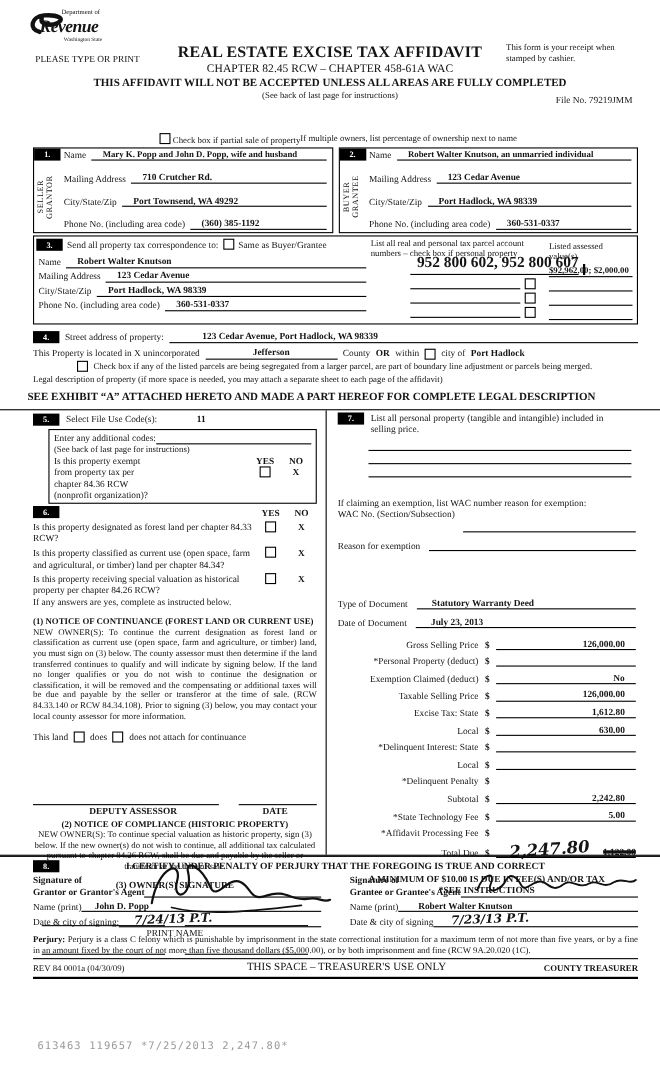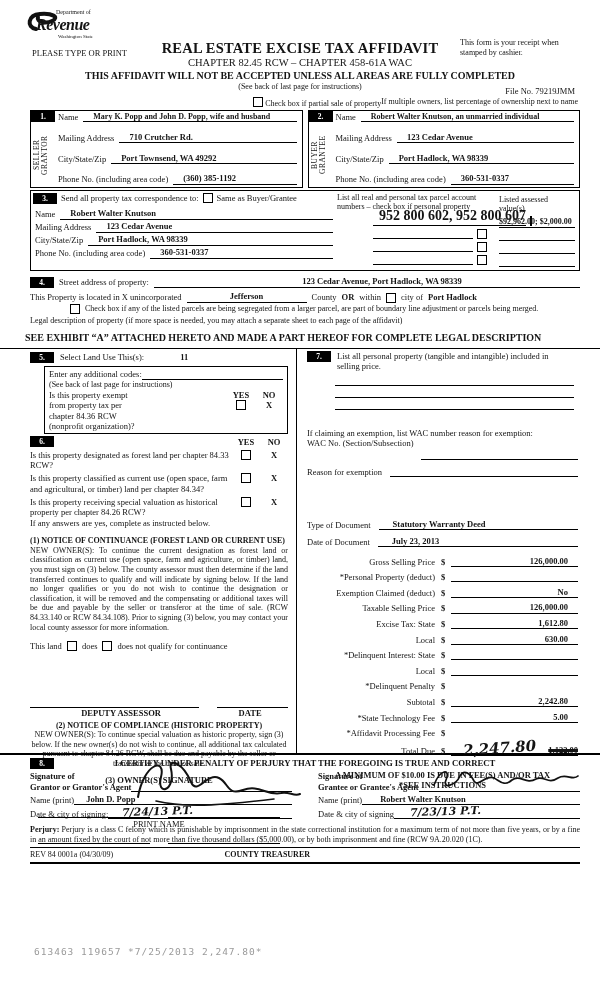--- a/index.html
+++ b/index.html
@@ -23,21 +23,21 @@
   .logo .dept{position:absolute;left:34px;top:2px;font-size:6px;}
   .logo .rev{position:absolute;left:14px;top:8px;font-size:16px;font-weight:bold;font-style:italic;letter-spacing:-0.5px;}
   .logo .ws{position:absolute;left:36px;top:27px;font-size:5px;}
   .typeprint{position:absolute;left:32px;top:48px;font-size:8.5px;}
   .title1{position:absolute;left:150px;right:150px;top:40px;text-align:center;font-size:14.5px;font-weight:bold;letter-spacing:0.2px;}
   .title2{position:absolute;left:150px;right:150px;top:57px;text-align:center;font-size:10.5px;}
   .receipt{position:absolute;right:28px;top:38px;width:112px;font-size:8px;line-height:1.3;}
   .warn{position:absolute;left:0;right:0;top:70px;text-align:center;font-size:10px;font-weight:bold;}
   .seeback{position:absolute;left:0;right:0;top:82px;text-align:center;font-size:8px;}
   .fileno{position:absolute;right:25px;top:86px;font-size:8.5px;}
-  .psrow{display:flex;justify-content:flex-end;padding:2px 22px 1px 37px;font-size:8px;}
+  .psrow{display:flex;justify-content:center;padding:2px 22px 1px 37px;font-size:8px;margin-top:24px;}
   
   .boxes{display:flex;margin:0 20px 0 30px;gap:5px;}
   .pbox{flex:1;border:1.5px solid #000;display:flex;height:76px;position:relative;}
   .rail{width:27px;position:relative;flex:0 0 auto;}
   .rail .badge{position:absolute;top:0px;left:0px;}
   .vlabs{position:absolute;top:13px;bottom:1px;left:2px;display:flex;}
   .vlab{writing-mode:vertical-rl;transform:rotate(180deg);font-size:7.5px;letter-spacing:0.5px;line-height:1.1;text-align:center;}
   .fields{flex:1;padding:1px 5px 2px 0;display:flex;flex-direction:column;justify-content:space-between;}
   .frow{display:flex;align-items:flex-end;}
   .frow .lab{padding-right:5px;white-space:nowrap;}
@@ -235,21 +235,21 @@
       <div class="arow">
           <span class="av"></span>
         </div>
     </div>
   </div>
 
   <div class="s4">
     <div class="s4line" style="height:14px;">
       <span class="badge">4.</span>
       <span>Street address of property:</span>
-      <span class="fill ul val" style="padding-left:30px;text-align:center;">123 Cedar Avenue, Port Hadlock, WA  98339</span>
+      <span class="fill ul val" style="padding-left:30px;">123 Cedar Avenue, Port Hadlock, WA  98339</span>
     </div>
     <div class="s4line" style="height:15px;">
       <span>This Property is located in X unincorporated</span>
       <span class="ul val ctr" style="width:120px;">Jefferson</span>
       <span>County</span>
       <span class="b">OR</span>
       <span>within</span>
       <span class="cb"></span>
       <span>city of</span>
       <span class="b">Port Hadlock</span>
@@ -260,21 +260,21 @@
     </div>
     <div class="fine" style="height:12px;">Legal description of property (if more space is needed, you may attach a separate sheet to each page of the affidavit)</div>
     <div class="b" style="font-size:10px;margin:4px 0 3px -5px;">SEE EXHIBIT “A” ATTACHED HERETO AND MADE A PART HEREOF FOR COMPLETE LEGAL DESCRIPTION</div>
   </div>
 
   <div class="cols">
     <div class="colL">
 
       <div class="row" style="gap:6px;align-items:center;">
         <span class="badge">5.</span>
-        <span>Select Land Use This(s):</span>
+        <span>Select File Use Code(s):</span>
         <span class="val" style="padding-left:30px;">11</span>
       </div>
       <div class="codesbox">
         <div class="row" style="align-items:flex-end;height:12px;">
           <span>Enter any additional codes:</span>
           <span class="fill ul"></span>
         </div>
         <div class="fine">(See back of last page for instructions)</div>
         <div class="yn" style="margin-top:1px;">
           <span class="ynq" style="max-width:160px;">Is this property exempt from property tax per chapter 84.36 RCW (nonprofit organization)?</span>
@@ -314,21 +314,21 @@
       <div style="margin-top:1px;">If any answers are yes, complete as instructed below.</div>
 
       <div class="b fine" style="margin-top:8px;">(1) NOTICE OF CONTINUANCE (FOREST LAND OR CURRENT USE)</div>
       <div class="fine jus">NEW OWNER(S): To continue the current designation as forest land or classification as current use (open space, farm and agriculture, or timber) land, you must sign on (3) below.  The county assessor must then determine if the land transferred continues to qualify and will indicate by signing below. If the land no longer qualifies or you do not wish to continue the designation or classification, it will be removed and the compensating or additional taxes will be due and payable by the seller or transferor at the time of sale.  (RCW 84.33.140 or RCW 84.34.108). Prior to signing (3) below, you may contact your local county assessor for more information.</div>
 
       <div class="row" style="gap:5px;margin-top:9px;align-items:center;">
         <span>This land</span>
         <span class="cb"></span>
         <span>does</span>
         <span class="cb"></span>
-        <span>does not  qualify for continuance</span>
+        <span>does not  attach for continuance</span>
       </div>
 
       <div class="gaplines" style="margin-top:46px;">
         <span class="ln" style="flex:2.4;"></span>
         <span class="ln" style="flex:1;"></span>
       </div>
       <div class="under-lbls">
         <span style="flex:2.4;text-align:center;">DEPUTY ASSESSOR</span>
         <span style="flex:1;text-align:center;">DATE</span>
       </div>
@@ -498,18 +498,19 @@
     </div>
   </div>
 
   <div class="perjury">
     <span class="b">Perjury:</span>
     <span>Perjury is a class C felony which is punishable by imprisonment in the state correctional institution for a maximum term of not more than five years, or by a fine in an amount fixed by the court of not more than five thousand dollars ($5,000.00), or by both imprisonment and fine (RCW 9A.20.020 (1C).</span>
   </div>
 
   <div class="footer">
     <span class="fine" style="width:150px;">REV 84 0001a (04/30/09)</span>
+    <span class="mid">THIS SPACE – TREASURER'S USE ONLY</span>
     <span class="b fine" style="width:130px;text-align:right;">COUNTY TREASURER</span>
   </div>
 
   <div class="stamp">613463 119657 *7/25/2013 2,247.80*</div>
 
 </div>
 
 </body></html>

